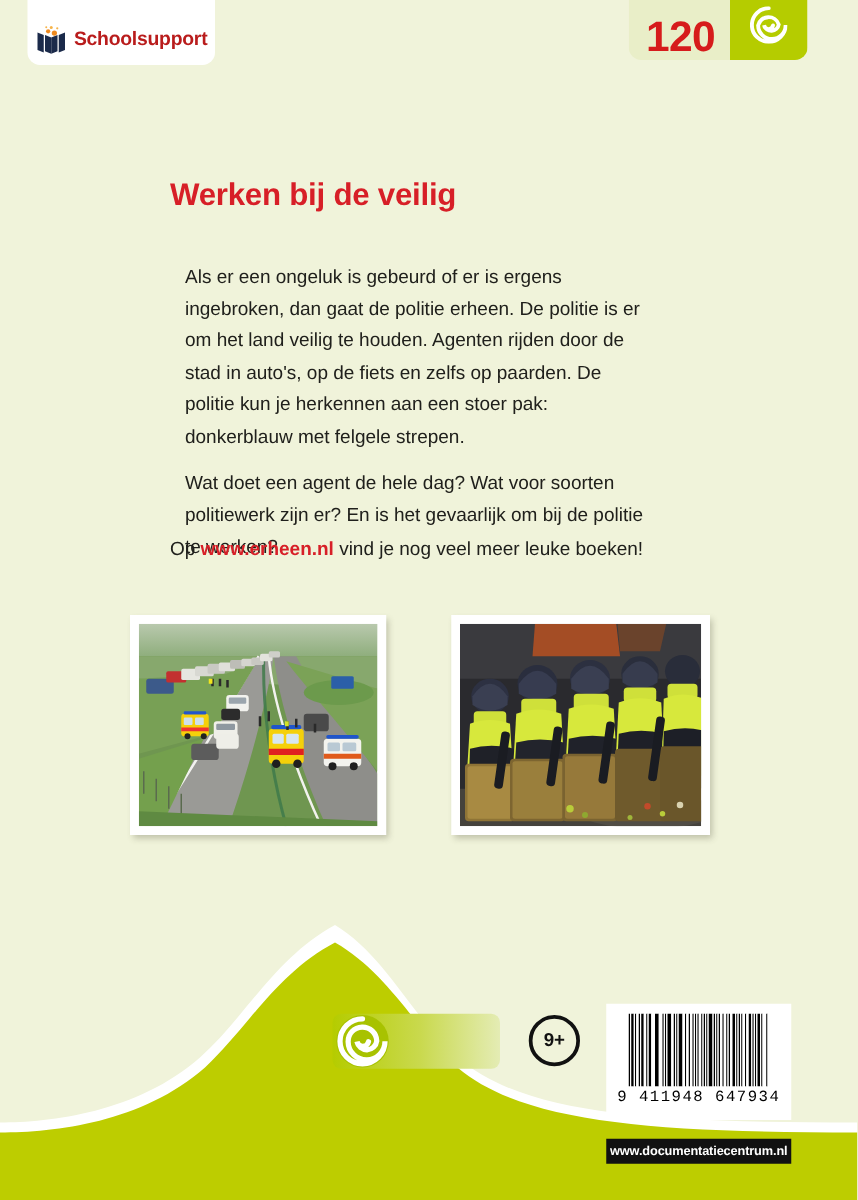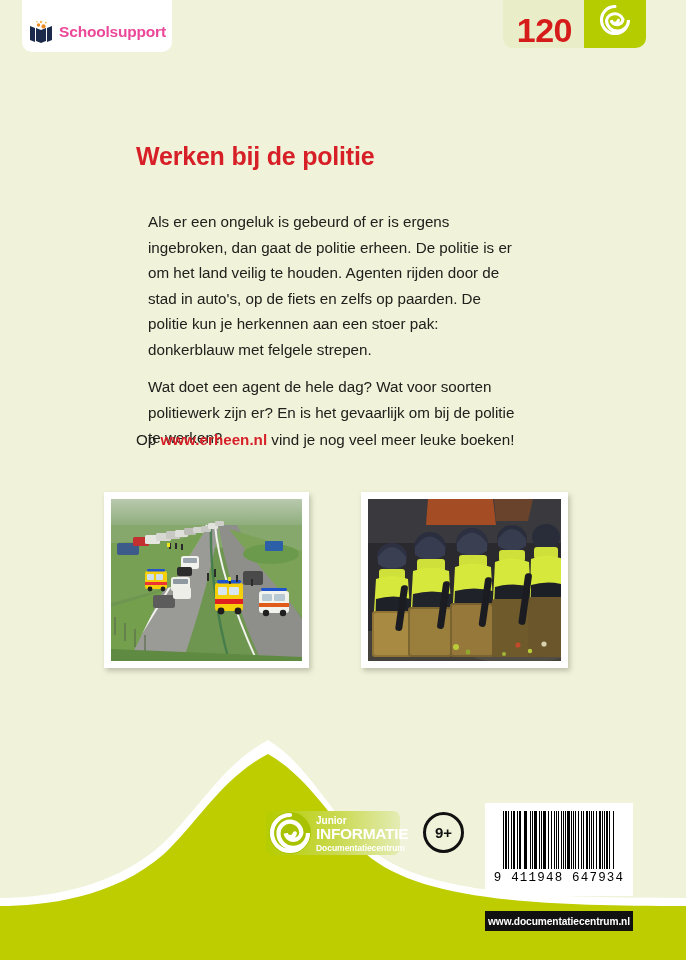--- a/index.html
+++ b/index.html
@@ -16,21 +16,21 @@
     position:absolute; left:22px; top:-14px;
     width:150px; height:66px;
     background:#ffffff;
     border-radius:0 0 10px 10px;
     display:flex; align-items:flex-end; justify-content:center;
     padding-bottom:8px;
   }
   .logo-row{ display:flex; align-items:center; gap:5px; }
   .logo-mark{ width:26px; height:24px; display:block; }
   .logo-word{
-    font-size:15.5px; font-weight:bold; color:#ec4899;
+    font-size:15.5px; font-weight:bold; color:#b91c1c;
     letter-spacing:-0.2px; line-height:1;
   }
 
   .badge-120{
     position:absolute; right:40px; top:-16px;
     height:64px; display:flex; align-items:stretch;
     border-radius:0 0 10px 10px; overflow:hidden;
   }
   .badge-num{
     background:#e9eec8;
@@ -164,21 +164,21 @@
   <div class="badge-num">
     <span>120</span>
   </div>
   <div class="badge-swirl">
     <svg viewBox="0 0 30 30" xmlns="http://www.w3.org/2000/svg">
       <path d="M15 1.5 A13.5 13.5 0 1 0 28.5 15 A11 11 0 0 1 6.5 15.3 A8.6 8.6 0 0 1 23 14.6 A6 6 0 0 1 11.3 15.2 A3.6 3.6 0 0 0 18.4 15.3" fill="none" stroke="#ffffff" stroke-width="3.1" stroke-linecap="round"></path>
     </svg>
   </div>
 </div>
 
-<h1 class="title">Werken bij de politie</h1>
+<h1 class="title">Werken bij de veilig</h1>
 
 <div class="body-text">
   <p>Als er een ongeluk is gebeurd of er is ergens ingebroken, dan gaat de politie erheen. De politie is er om het land veilig te houden. Agenten rijden door de stad in auto's, op de fiets en zelfs op paarden. De politie kun je herkennen aan een stoer pak: donkerblauw met felgele strepen.</p>
   <p class="gap">Wat doet een agent de hele dag? Wat voor soorten politiewerk zijn er? En is het gevaarlijk om bij de politie te werken?</p>
 </div>
 
 <div class="promo">
   <span>Op </span><span class="url">www.erheen.nl</span><span> vind je nog veel meer leuke boeken!</span>
 </div>
 
@@ -358,25 +358,20 @@
 </div>
 
 <div class="ji-logo">
   <div class="ji-bg"></div>
   <span class="ji-mark">
     <svg viewBox="0 0 46 46" xmlns="http://www.w3.org/2000/svg">
       <circle cx="23" cy="23" r="21" fill="#a8c200"></circle>
       <path d="M23 5 A18 18 0 1 0 41 23 A14.6 14.6 0 0 1 11.5 23.4 A11.4 11.4 0 0 1 34.4 22.8 A8 8 0 0 1 18.6 23.3 A4.7 4.7 0 0 0 27.8 23.4" fill="none" stroke="#ffffff" stroke-width="4.2" stroke-linecap="round"></path>
     </svg>
   </span>
-  <div class="ji-text">
-    <div class="ji-junior">Junior</div>
-    <div class="ji-info">INFORMATIE</div>
-    <div class="ji-doc">Documentatiecentrum</div>
-  </div>
 </div>
 
 <div class="age-badge">9+</div>
 
 <div class="barcode-box">
   <div class="bars" id="bars">
       <i style="width: 1px; background: rgb(0, 0, 0);"></i>
       <i style="width: 1px; background: rgb(255, 255, 255);"></i>
       <i style="width: 2px; background: rgb(0, 0, 0);"></i>
       <i style="width: 1px; background: rgb(255, 255, 255);"></i>

